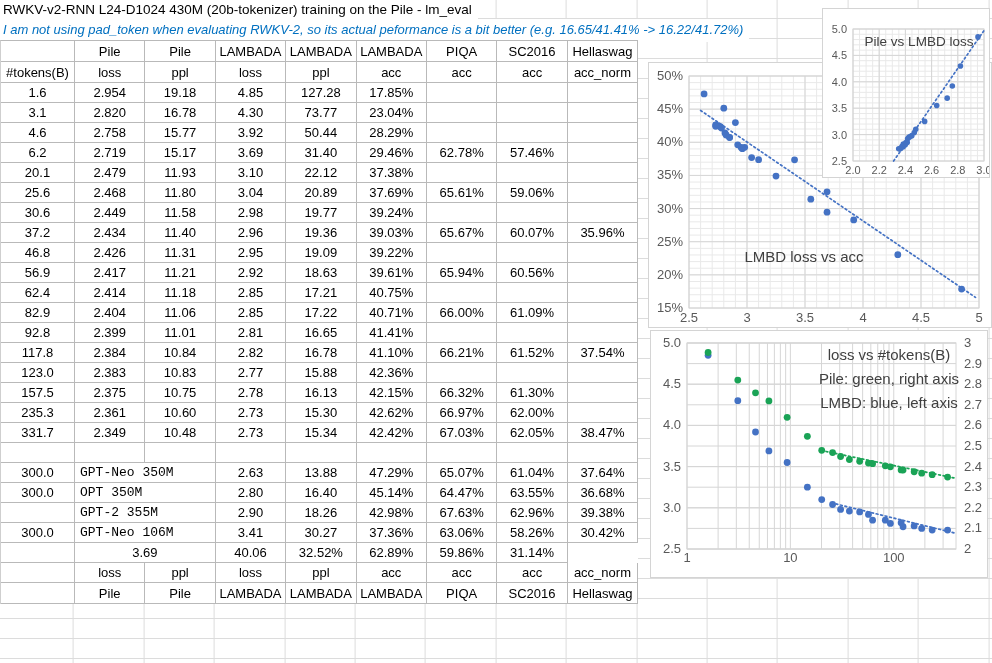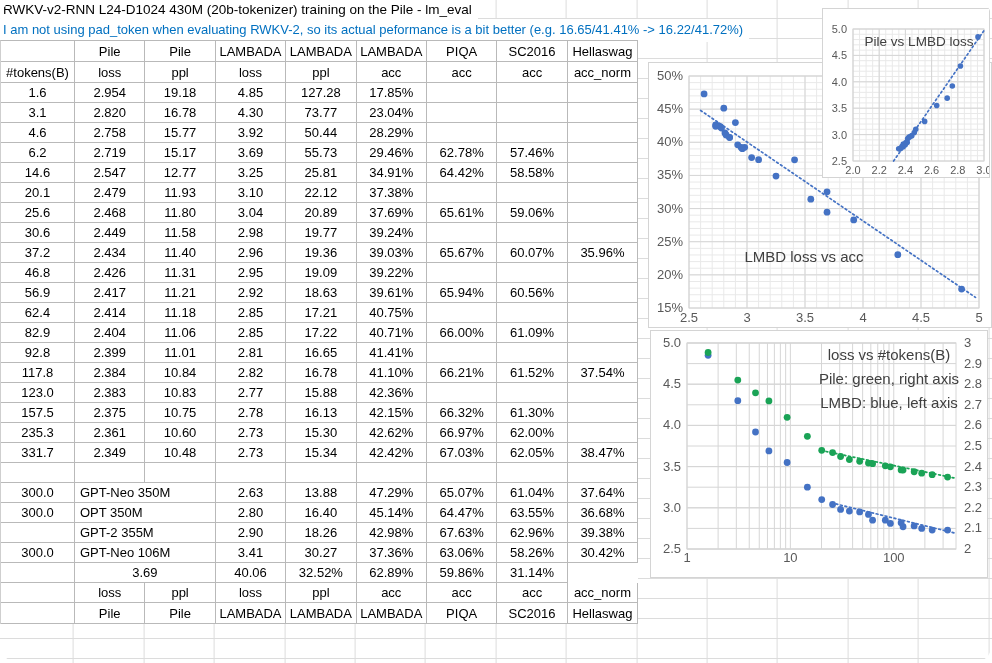--- a/index.html
+++ b/index.html
@@ -1,35 +1,35 @@
 <!DOCTYPE html>
 <html><head>
 <meta charset="utf-8">
 <style>
   html,body{margin:0;padding:0;background:#fff;}
   #sheet{position:relative;width:992px;height:663px;background:#fff;overflow:hidden;
-    font-family:"Liberation Sans",sans-serif;border-radius:19px;}
+    font-family:"Liberation Sans",sans-serif;}
   
   #sheet::before{content:"";position:absolute;inset:0;z-index:0;
     background-image:
       repeating-linear-gradient(to bottom, transparent 0 19px, #dcdcdc 19px 20px),
       repeating-linear-gradient(to right, transparent 0 69.4px, #dcdcdc 69.4px 70.4px);
     background-position:0 -1px, 3.6px 0;}
   #title-cell{position:absolute;left:0;top:0;height:18px;z-index:2;background:#fff;
     font-size:13.5px;color:#000;white-space:nowrap;padding:2px 6px 0 3px;}
   #note-cell{position:absolute;left:0;top:19px;height:20px;z-index:2;background:#fff;
-    font-size:13px;color:#0070C0;white-space:nowrap;padding:3px 6px 0 3px;}
+    font-size:13px;color:#0070C0;white-space:nowrap;padding:3px 6px 0 3px;font-style:italic;}
   #tablewrap{position:absolute;left:0;top:40px;z-index:2;border-top:1px solid #b9b9b9;border-left:1px solid #cfcfcf;background:#fff;width:637px;}
   .trow{display:grid;grid-template-columns:74px repeat(8,70.4px);}
   .trow.merged{grid-template-columns:74px 140.8px repeat(6,70.4px);text-align:right;}
   .cell{border-right:1px solid #b9b9b9;border-bottom:1px solid #b9b9b9;background:#fff;
     display:flex;align-items:center;justify-content:center;font-size:13px;color:#000;
     white-space:nowrap;overflow:visible;height:19px;box-sizing:content-box;}
   .trow.h .cell,.trow.f .cell{height:20px;}
-  .cell.mname{justify-content:flex-start;padding-left:5px;}
+  .cell.mname{justify-content:flex-start;padding-left:5px;font-family:Liberation Mono, monospace;}
   .chart{position:absolute;background:#fff;border:1px solid #d4d4d4;box-sizing:border-box;}
   .chart svg{display:block;}
   svg text{font-family:"Liberation Sans",sans-serif;}
 </style>
 </head>
 <body>
 
 <div id="sheet">
   <div id="title-cell">RWKV-v2-RNN L24-D1024 430M (20b-tokenizer) training on the Pile - lm_eval</div>
   <div id="note-cell">I am not using pad_token when evaluating RWKV-2, so its actual peformance is a bit better (e.g. 16.65/41.41% -&gt; 16.22/41.72%)</div>
@@ -87,35 +87,24 @@
         <div class="cell">28.29%</div>
         <div class="cell"></div>
         <div class="cell"></div>
         <div class="cell"></div>
       </div>
       <div class="trow d">
         <div class="cell">6.2</div>
         <div class="cell">2.719</div>
         <div class="cell">15.17</div>
         <div class="cell">3.69</div>
-        <div class="cell">55.73</div>
+        <div class="cell">31.40</div>
         <div class="cell">29.46%</div>
         <div class="cell">62.78%</div>
         <div class="cell">57.46%</div>
-        <div class="cell"></div>
-      </div>
-      <div class="trow d">
-        <div class="cell">14.6</div>
-        <div class="cell">2.547</div>
-        <div class="cell">12.77</div>
-        <div class="cell">3.25</div>
-        <div class="cell">25.81</div>
-        <div class="cell">34.91%</div>
-        <div class="cell">64.42%</div>
-        <div class="cell">58.58%</div>
         <div class="cell"></div>
       </div>
       <div class="trow d">
         <div class="cell">20.1</div>
         <div class="cell">2.479</div>
         <div class="cell">11.93</div>
         <div class="cell">3.10</div>
         <div class="cell">22.12</div>
         <div class="cell">37.38%</div>
         <div class="cell"></div>

